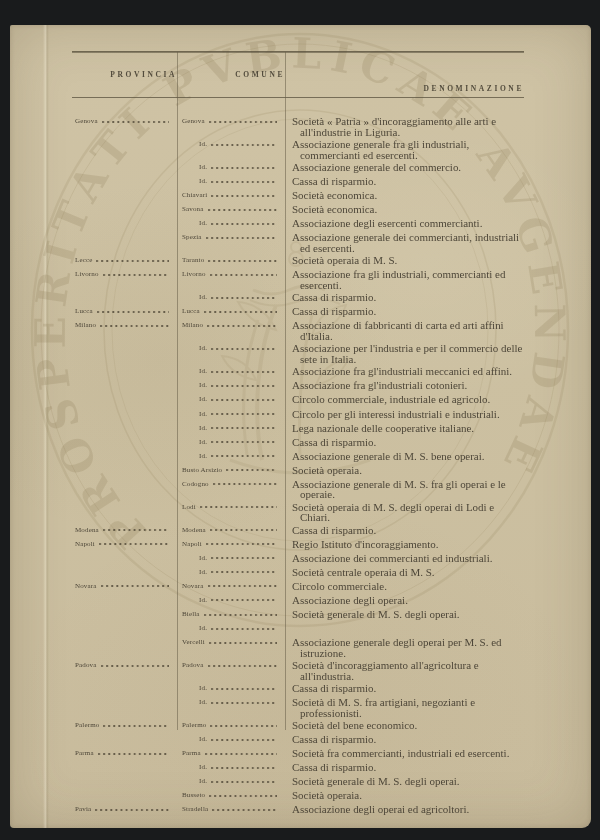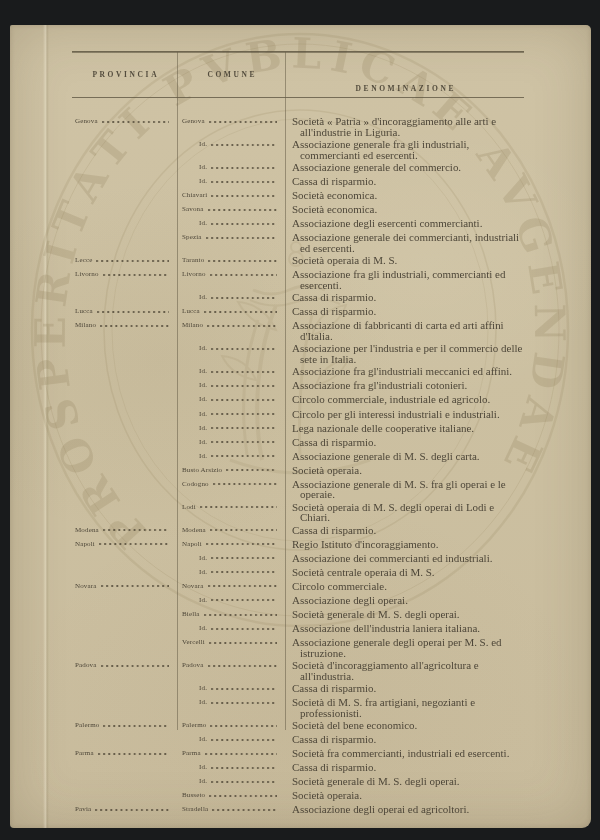--- a/index.html
+++ b/index.html
@@ -30,21 +30,21 @@
   .rule-top    { position:absolute; left:72px; top:51px;  width:452px; height:2px; background:linear-gradient(to bottom, rgba(84,76,57,.88), rgba(84,76,57,.45)); z-index:2; }
   .rule-header { position:absolute; left:72px; top:97px;  width:452px; height:1px; background:rgba(84,76,57,.72); z-index:2; }
   .vline       { position:absolute; top:52px; width:1px; height:678px; background:rgba(104,94,72,.55); z-index:2; }
   .vline.v1 { left:177px; } .vline.v2 { left:285px; }
 
   .header-row {
     position:absolute; left:72px; top:52px; width:452px; height:45px;
     display:flex; align-items:center; z-index:3;
   }
   .hcell {
-    text-align:center; font-size:7.5px; letter-spacing:2.6px; text-indent:2.6px;
+    text-align:right; font-size:7.5px; letter-spacing:2.6px; text-indent:2.6px;
     color:#534c3d; font-weight:bold;
   }
   .hc1 { width:105px; } .hc2 { width:108px; } .hc3 { width:239px;margin-top:28px; }
 
   .rows { position:absolute; left:72px; top:98px; width:452px; padding-top:16px; z-index:3; }
   .row  { display:flex; min-height:14.05px; padding-top:2px; }
   .c1 { width:105px; padding-left:3px;  display:flex; align-items:flex-start; }
   .c2 { width:108px; padding-left:5px;  display:flex; align-items:flex-start; }
   .c2.id-entry { padding-left:22px; }
   .name {
@@ -352,21 +352,21 @@
 
   <div class="row">
     <div class="c1">
       <span class="name"></span>
 
     </div>
     <div class="c2 id-entry">
       <span class="name">Id.</span>
       <span class="leader"></span>
     </div>
-    <div class="c3">Associazione generale di M. S. degli carta.</div>
+    <div class="c3">Associazione generale di M. S. bene operai.</div>
   </div>
 
   <div class="row">
     <div class="c1">
       <span class="name"></span>
 
     </div>
     <div class="c2">
       <span class="name">Busto Arsizio</span>
       <span class="leader"></span>
@@ -484,21 +484,20 @@
 
   <div class="row">
     <div class="c1">
       <span class="name"></span>
 
     </div>
     <div class="c2 id-entry">
       <span class="name">Id.</span>
       <span class="leader"></span>
     </div>
-    <div class="c3">Associazione dell'industria laniera italiana.</div>
   </div>
 
   <div class="row">
     <div class="c1">
       <span class="name"></span>
 
     </div>
     <div class="c2">
       <span class="name">Vercelli</span>
       <span class="leader"></span>

